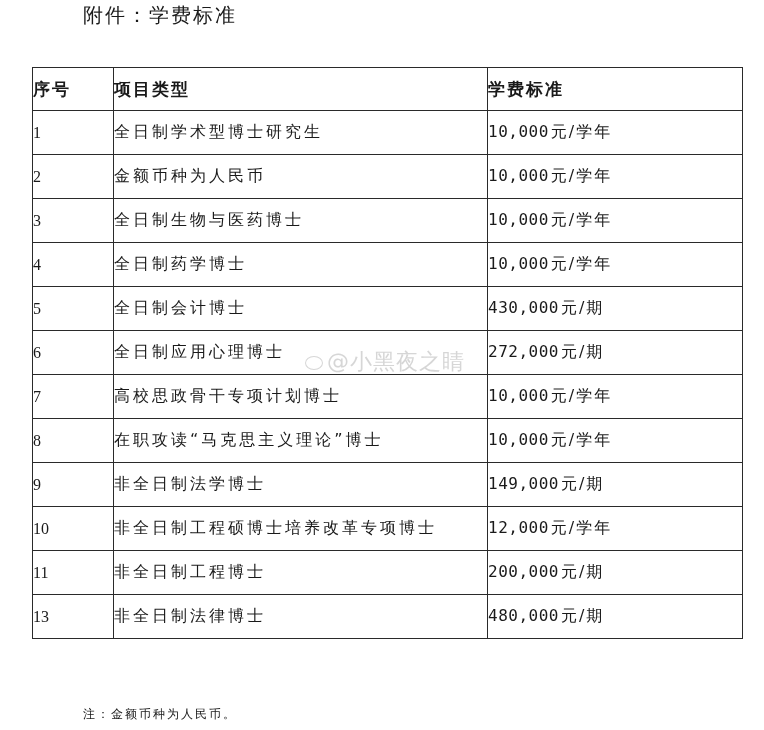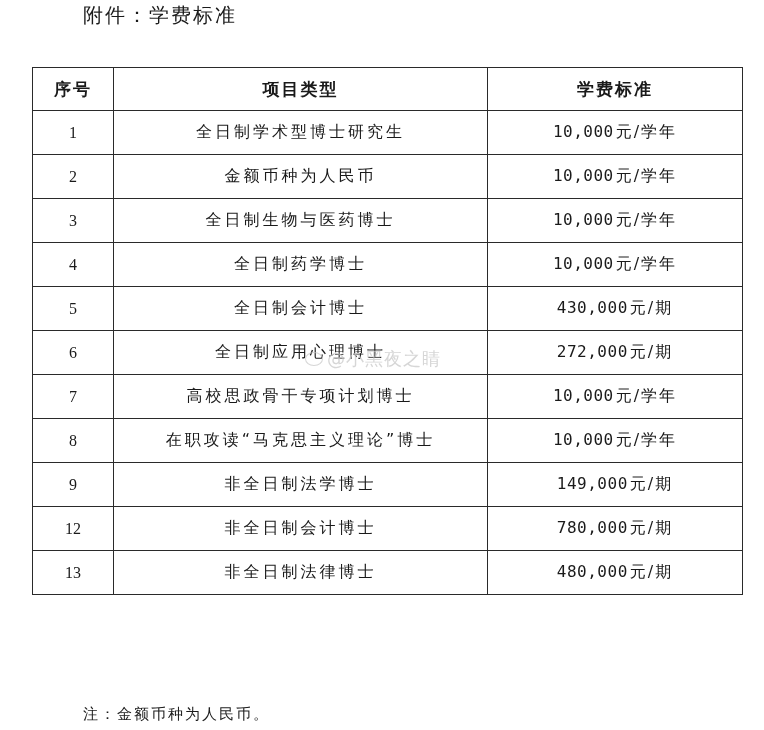--- a/index.html
+++ b/index.html
@@ -28,21 +28,21 @@
     position: absolute;
     left: 32px;
     top: 67px;
     width: 710px;
     border-collapse: collapse;
     table-layout: fixed;
   }
   table.fee-table th,
   table.fee-table td {
     border: 1.3px solid #2a2a2a;
-    text-align: center;
+    text-align: left;
     vertical-align: middle;
     padding: 0;
     font-weight: normal;
   }
   table.fee-table th {
     height: 42px;
     font-size: 17px;
     letter-spacing: 2px;
     font-family: "DejaVu Sans", "Liberation Sans", sans-serif;
     font-weight: bold;
@@ -68,39 +68,39 @@
   .fee-amount { margin-right: 2px; }
   .fee-unit {
     font-family: "DejaVu Sans", "Liberation Sans", sans-serif;
     letter-spacing: 2px;
   }
   .watermark {
     position: absolute;
     left: 305px;
     top: 347px;
     font-family: "DejaVu Sans", "Liberation Sans", sans-serif;
-    font-size: 18px;
+    font-size: 22px;
     color: rgba(200, 200, 200, 0.75);
     letter-spacing: 1px;
     pointer-events: none;
   }
   .watermark .wb-logo {
     display: inline-block;
     width: 16px;
     height: 12px;
     border: 1.5px solid rgba(200,200,200,0.75);
     border-radius: 50%;
     margin-right: 4px;
     vertical-align: -1px;
   }
   .footnote {
     position: absolute;
     left: 83px;
     top: 702px;
-    font-size: 15px;
+    font-size: 12px;
     letter-spacing: 2px;
     font-family: "DejaVu Sans", "Liberation Sans", sans-serif;
     line-height: 24px;
   }
 </style>
 </head>
 <body>
 
 <div class="attach-title">附件：学费标准</div>
 
@@ -157,23 +157,28 @@
       <td class="col-no">8</td>
       <td class="col-type">在职攻读“马克思主义理论”博士</td>
       <td class="col-fee"><span class="fee-amount">10,000</span><span class="fee-unit">元/学年</span></td>
     </tr>
     <tr>
       <td class="col-no">9</td>
       <td class="col-type">非全日制法学博士</td>
       <td class="col-fee"><span class="fee-amount">149,000</span><span class="fee-unit">元/期</span></td>
     </tr>
     <tr>
-      <td class="col-no">12</td>
-      <td class="col-type">非全日制会计博士</td>
-      <td class="col-fee"><span class="fee-amount">780,000</span><span class="fee-unit">元/期</span></td>
+      <td class="col-no">10</td>
+      <td class="col-type">非全日制工程硕博士培养改革专项博士</td>
+      <td class="col-fee"><span class="fee-amount">12,000</span><span class="fee-unit">元/学年</span></td>
+    </tr>
+    <tr>
+      <td class="col-no">11</td>
+      <td class="col-type">非全日制工程博士</td>
+      <td class="col-fee"><span class="fee-amount">200,000</span><span class="fee-unit">元/期</span></td>
     </tr>
     <tr>
       <td class="col-no">13</td>
       <td class="col-type">非全日制法律博士</td>
       <td class="col-fee"><span class="fee-amount">480,000</span><span class="fee-unit">元/期</span></td>
     </tr>
   </tbody>
 </table>
 
 <div class="watermark"><span class="wb-logo"></span><span>@小黑夜之睛</span></div>

